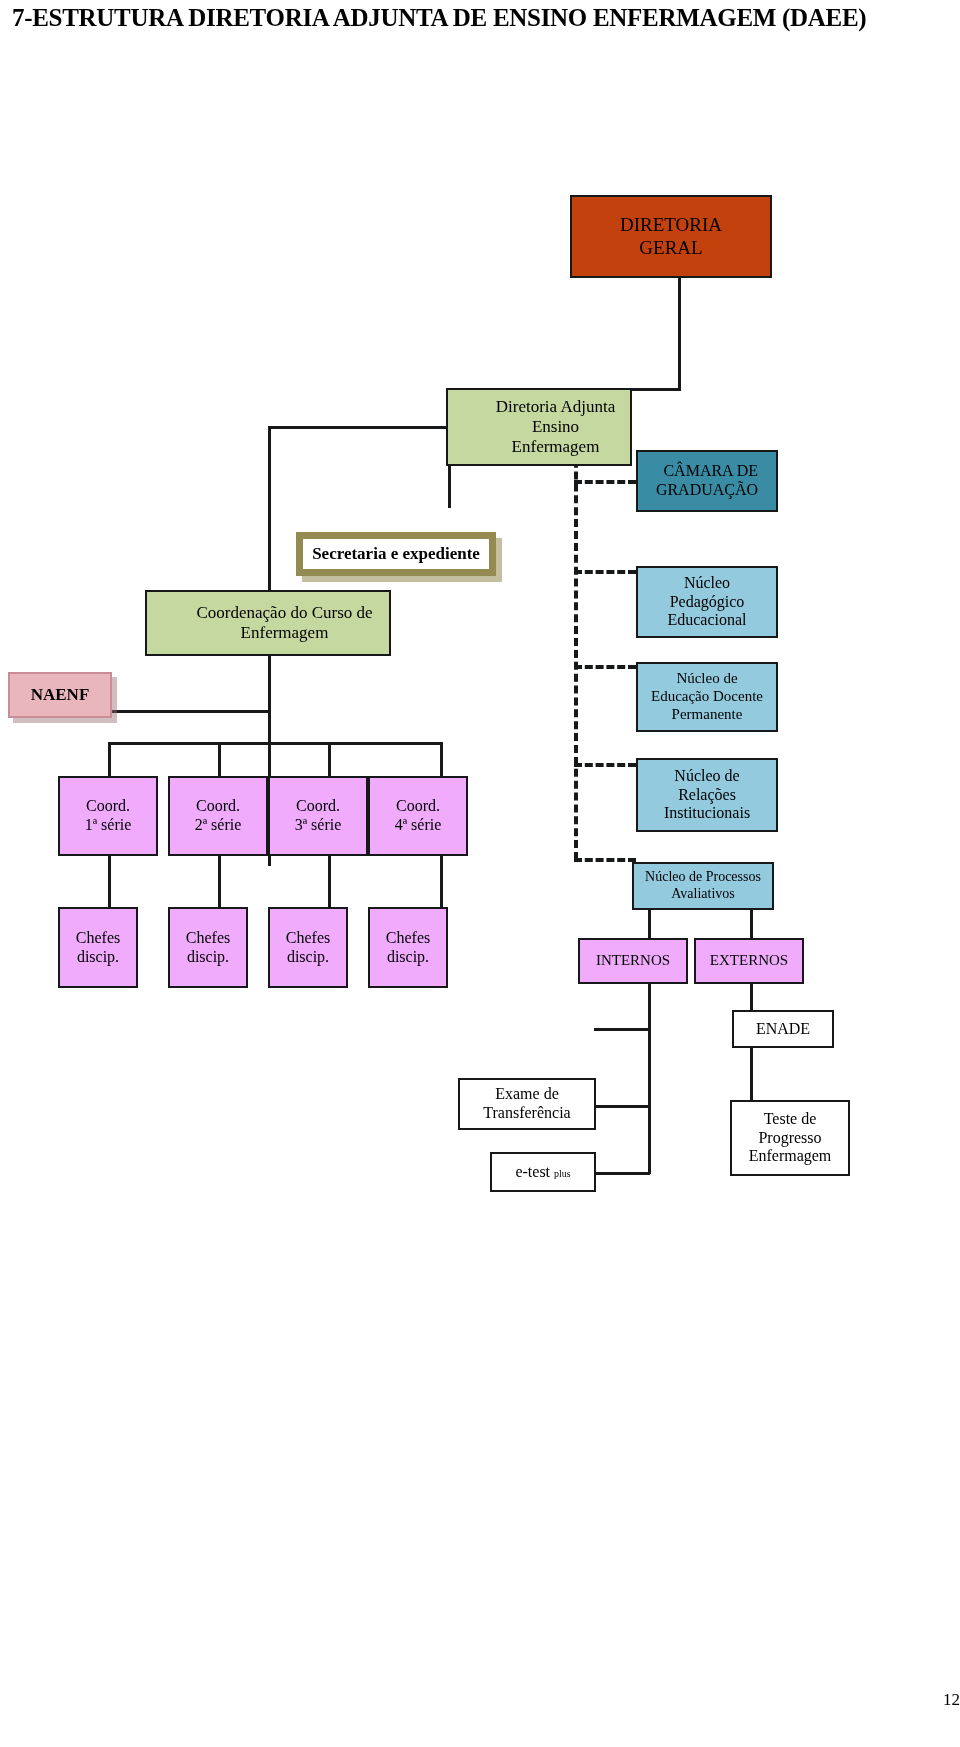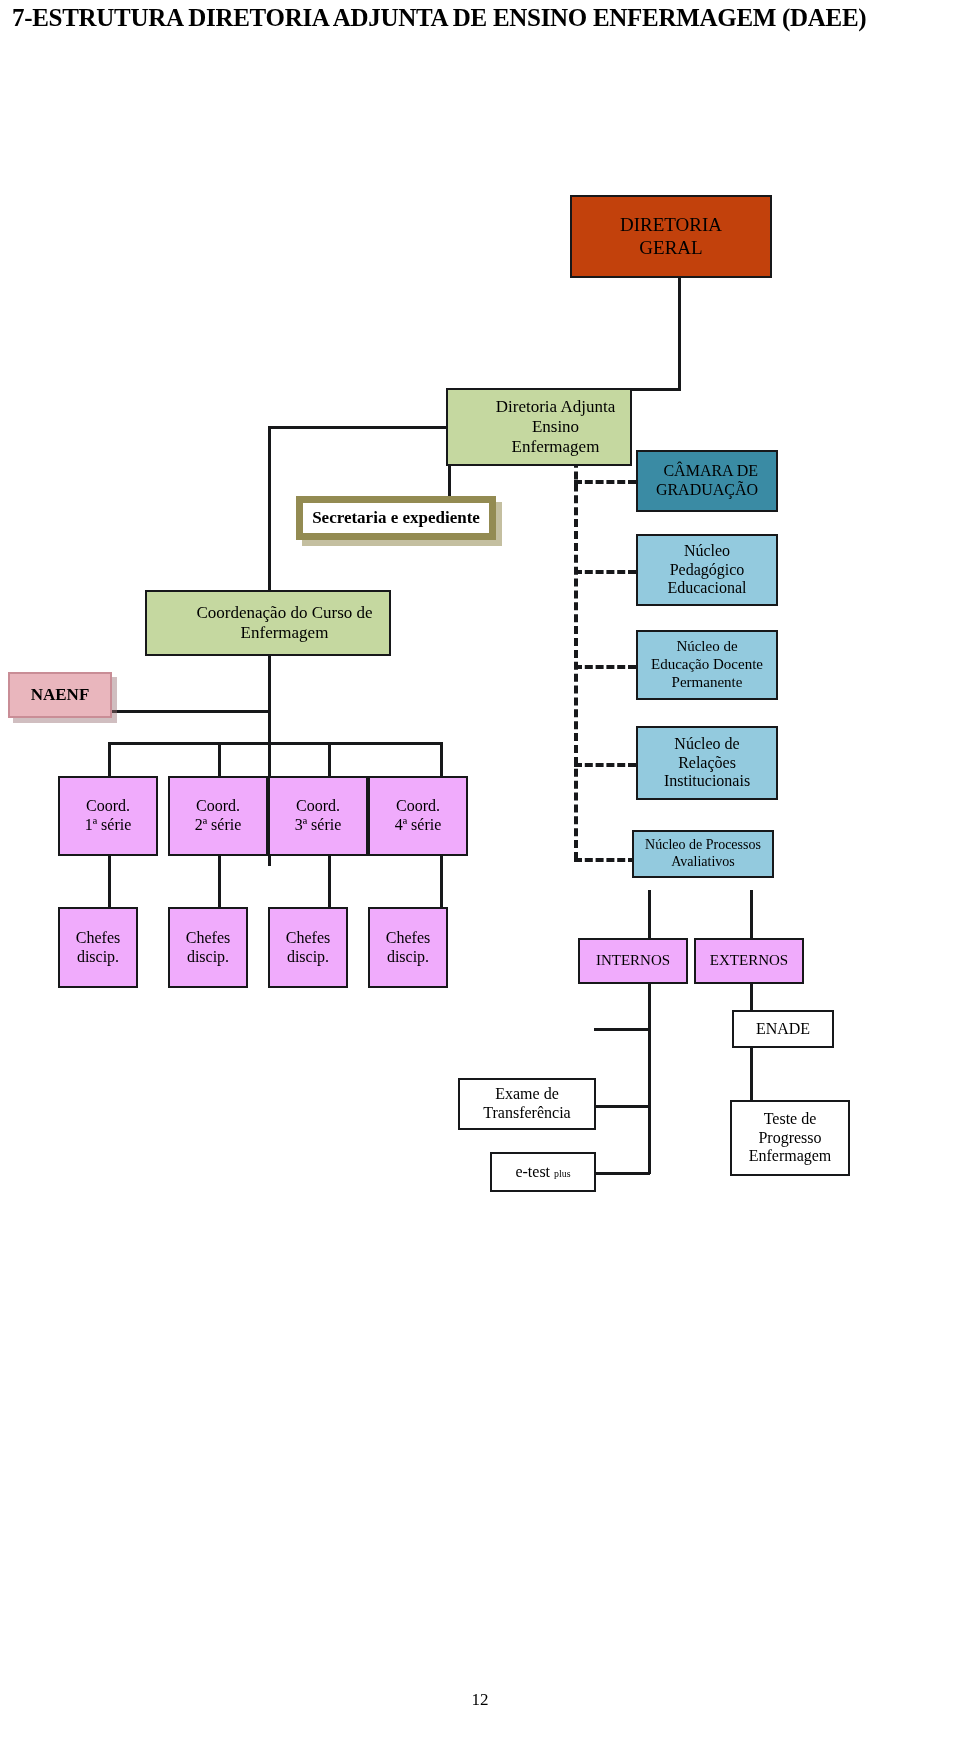--- a/index.html
+++ b/index.html
@@ -19,38 +19,38 @@
         text-align:center;line-height:1.18;z-index:5;}
 
   .b-solid{border:2px solid #17181a;}
 
   
   .c-darkgreen{background:#c2410c;}
   .c-lightgreen{background:#c5d8a0;padding-left:33px;}
   .c-paleolive{background:#f0abfc;}
   .c-white{background:#ffffff;}
   .c-teal{background:#3a8ba4;text-align:right;}
-  .c-skyblue{background:#93cade;}
+  .c-skyblue{background:#93cade;margin-top:32px;}
   .c-pink{background:#e9b6bd;border:2px solid #c98d96;}
 
   
   .secretaria{background:#ffffff;border:7px solid #938b52;
               box-shadow:6px 6px 0 0 rgba(147,139,82,0.55);}
   .pink-shadow{box-shadow:5px 5px 0 0 rgba(150,110,115,0.45);}
 
   
   .ln{position:absolute;background:#17181a;z-index:1;}
   .lnv{width:3px;}
   .lnh{height:3px;}
 
   .dsh-v{position:absolute;width:0;border-left:4px dashed #17181a;z-index:1;}
   .dsh-h{position:absolute;height:0;border-top:4px dashed #17181a;z-index:1;}
 
   .pagenum{position:absolute;left:0;top:1690px;width:960px;
-           text-align:center;font-size:17px;}
+           text-align:right;font-size:17px;}
 
   .sub{font-size:0.62em;vertical-align:baseline;}
 </style>
 </head>
 <body>
 
 <div id="chart">
 
   <div class="title">7-ESTRUTURA DIRETORIA ADJUNTA DE ENSINO ENFERMAGEM (DAEE)</div>
 
@@ -105,21 +105,21 @@
     </div>
   </div>
 
   <div class="node b-solid c-lightgreen" style="left:446px;top:388px;width:186px;height:78px;font-size:17px;">
     <div>
       <div>Diretoria Adjunta Ensino</div>
       <div>Enfermagem</div>
     </div>
   </div>
 
-  <div class="node secretaria" style="left:296px;top:496px;width:200px;height:44px;font-size:17px;font-weight:bold;">
+  <div class="node secretaria" style="left:296px;top:532px;width:200px;height:44px;font-size:17px;font-weight:bold;">
     <div>Secretaria e expediente</div>
   </div>
 
   <div class="node b-solid c-teal" style="left:636px;top:450px;width:142px;height:62px;font-size:16px;">
     <div>
       <div>CÂMARA DE</div>
       <div>GRADUAÇÃO</div>
     </div>
   </div>
 

